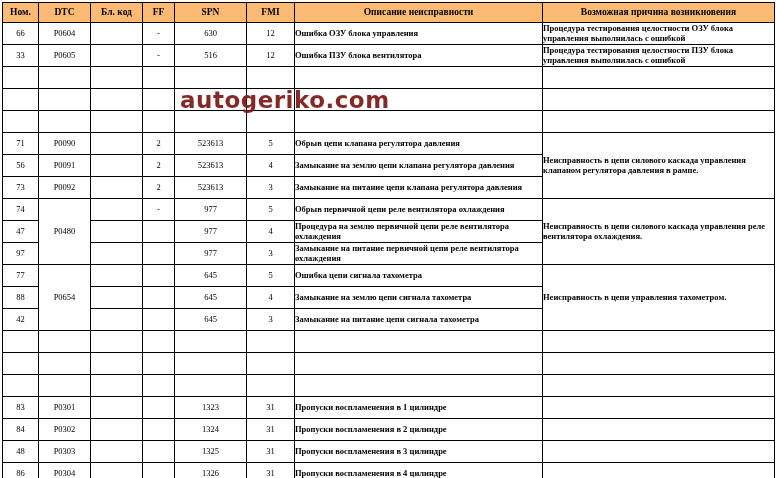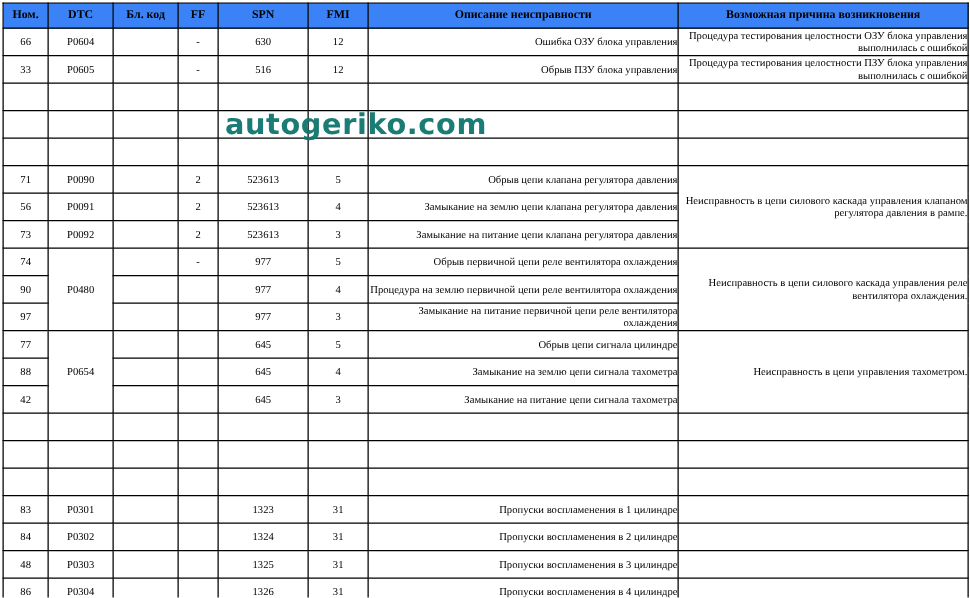--- a/index.html
+++ b/index.html
@@ -37,47 +37,47 @@
   table.dtc th, table.dtc td {
     border: 1px solid #000000;
     padding: 0;
     vertical-align: middle;
     font-size: 8.5px;
     line-height: 1.15;
     height: 22px;
     box-sizing: border-box;
   }
   table.dtc thead th {
-    background: #3b82f6;
+    background: #fdba74;
     font-weight: bold;
     text-align: center;
     font-size: 9.5px;
     height: 20px;
     padding: 1px 2px;
   }
   td.center { text-align: center; }
-  td.left { text-align: right; padding-left: 4px; padding-right: 2px; }
+  td.left { text-align: left; padding-left: 4px; padding-right: 2px; font-weight: bold; }
   tr.spacer td { height: 22px; }
 
   .wm {
     position: absolute;
     left: 0;
     top: 0;
     width: 776px;
     height: 478px;
     pointer-events: none;
   }
   .wm-text {
     position: absolute;
     left: 180px;
     top: 85px;
     font-family: "DejaVu Sans", sans-serif;
     font-size: 23px;
     font-weight: bold;
-    color: #0f766e;
+    color: #7f1d1d;
     letter-spacing: 0.5px;
     opacity: 0.95;
   }
 </style>
 </head>
 <body>
 
 <div id="sheet">
 
   <table class="dtc">
@@ -116,21 +116,21 @@
         <td class="left">Процедура тестирования целостности ОЗУ блока управления выполнилась с ошибкой</td>
       </tr>
 
       <tr>
         <td class="center">33</td>
         <td class="center">P0605</td>
         <td class="center"></td>
         <td class="center">-</td>
         <td class="center">516</td>
         <td class="center">12</td>
-        <td class="left">Обрыв ПЗУ блока управления</td>
+        <td class="left">Ошибка ПЗУ блока вентилятора</td>
         <td class="left">Процедура тестирования целостности ПЗУ блока управления выполнилась с ошибкой</td>
       </tr>
 
       <tr class="spacer">
         <td class="center"></td>
         <td class="center"></td>
         <td class="center"></td>
         <td class="center"></td>
         <td class="center"></td>
         <td class="center"></td>
@@ -196,21 +196,21 @@
         <td class="center" rowspan="3">P0480</td>
         <td class="center"></td>
         <td class="center">-</td>
         <td class="center">977</td>
         <td class="center">5</td>
         <td class="left">Обрыв первичной цепи реле вентилятора охлаждения</td>
         <td class="left" rowspan="3">Неисправность в цепи силового каскада управления реле вентилятора охлаждения.</td>
       </tr>
 
       <tr>
-        <td class="center">90</td>
+        <td class="center">47</td>
         <td class="center"></td>
         <td class="center"></td>
         <td class="center">977</td>
         <td class="center">4</td>
         <td class="left">Процедура на землю первичной цепи реле вентилятора охлаждения</td>
       </tr>
 
       <tr>
         <td class="center">97</td>
         <td class="center"></td>
@@ -220,21 +220,21 @@
         <td class="left">Замыкание на питание первичной цепи реле вентилятора охлаждения</td>
       </tr>
 
       <tr>
         <td class="center">77</td>
         <td class="center" rowspan="3">P0654</td>
         <td class="center"></td>
         <td class="center"></td>
         <td class="center">645</td>
         <td class="center">5</td>
-        <td class="left">Обрыв цепи сигнала цилиндре</td>
+        <td class="left">Ошибка цепи сигнала тахометра</td>
         <td class="left" rowspan="3">Неисправность в цепи управления тахометром.</td>
       </tr>
 
       <tr>
         <td class="center">88</td>
         <td class="center"></td>
         <td class="center"></td>
         <td class="center">645</td>
         <td class="center">4</td>
         <td class="left">Замыкание на землю цепи сигнала тахометра</td>

